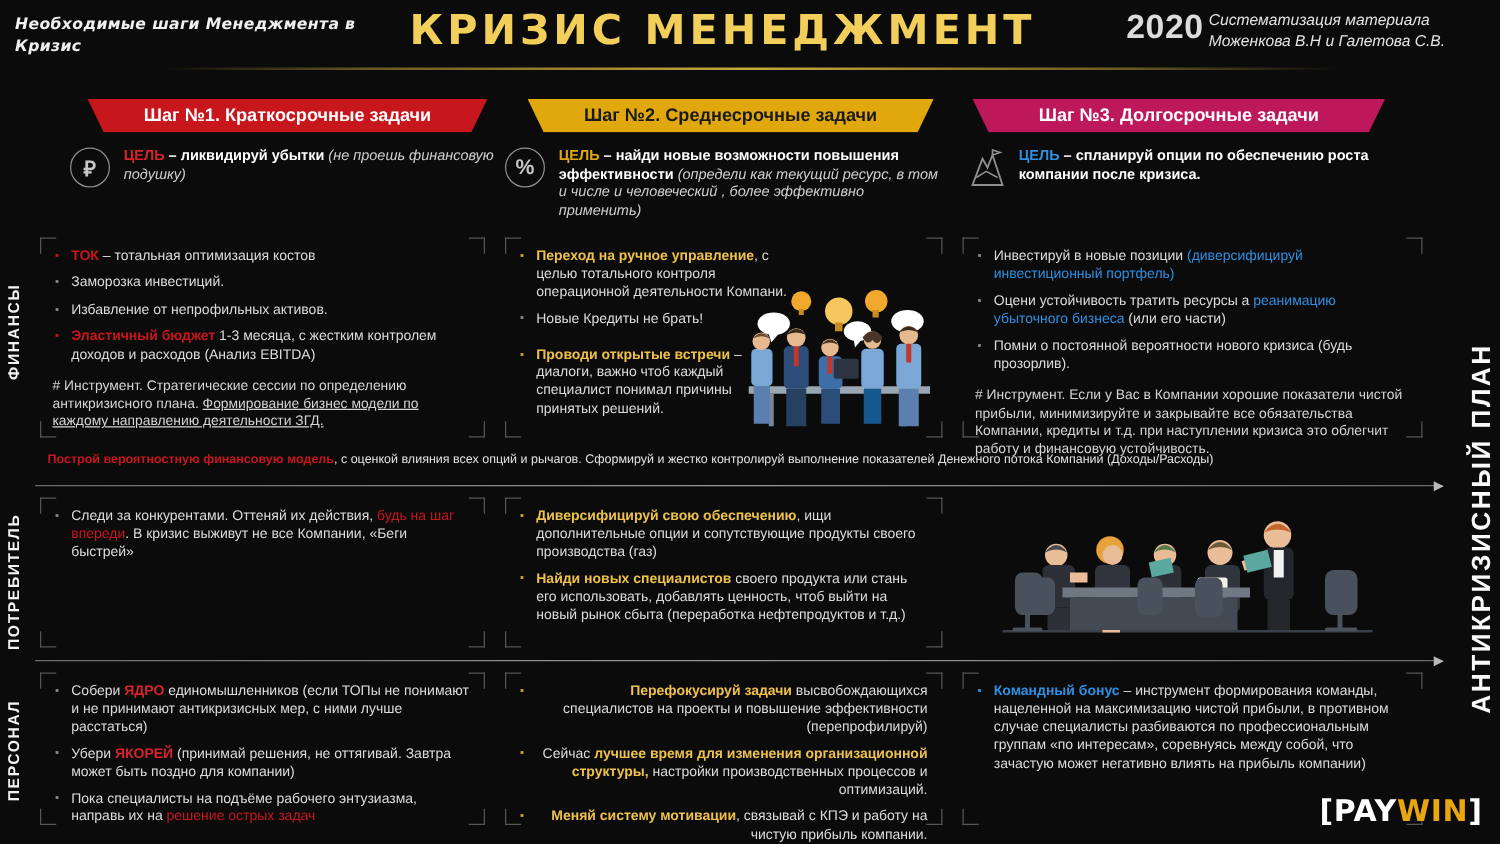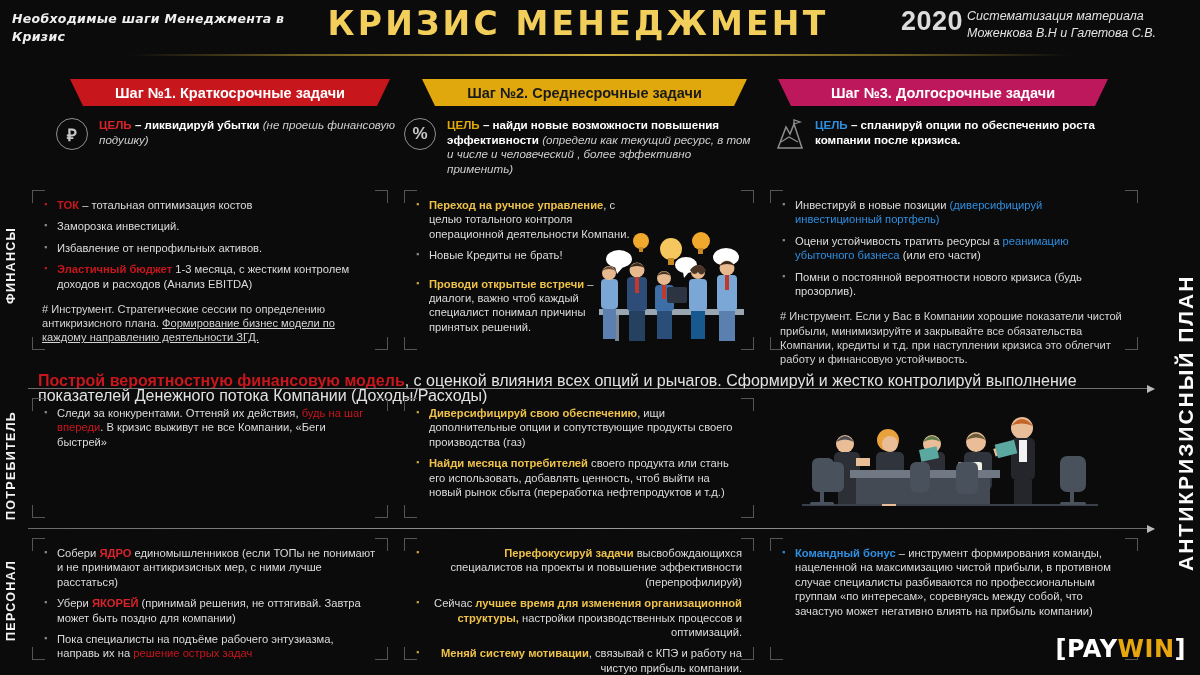--- a/index.html
+++ b/index.html
@@ -119,22 +119,22 @@
   ul.blist li b { color: #fff; font-weight: 700; }
   ul.blist li b.y { color: #eec14a; }
   .note {
     color: #d4d4d4; font-size: 11.1px; line-height: 14.2px;
     padding: 0 12px 8px 10px;
   }
   .note u { text-decoration: underline; }
 
   
   .fin-strip {
-    position: absolute; left: 38px; top: 373px; width: 1110px;
-    color: #e2e2e2; font-size: 16px; line-height: 15px;
+    position: absolute; left: 38px; top: 360px; width: 1110px;
+    color: #e2e2e2; font-size: 10px; line-height: 15px;
   }
   .fin-strip .hl { color: #c8161d; font-weight: 700; }
 
   
   .illus { position: absolute; }
 
   
   .logo {
     position: absolute; right: 14px; bottom: 12px;
     font-size: 24px; font-weight: 700; letter-spacing: .5px;
@@ -314,21 +314,21 @@
 
   <div class="panel" style="left:404px; top:398px; width:350px; height:120px;">
     <div class="panel-brackets">
       <span class="bl-tl"></span>
         <span class="bl-tr"></span>
         <span class="bl-bl"></span>
         <span class="bl-br"></span>
     </div>
     <ul class="blist">
       <li class="yb"><b class="y">Диверсифицируй свою обеспечению</b><span>, ищи дополнительные опции и сопутствующие продукты своего производства (газ)</span></li>
-      <li class="yb"><b class="y">Найди месяца потребителей</b><span> своего продукта или стань его использовать, добавлять ценность, чтоб выйти на новый рынок сбыта (переработка нефтепродуктов и т.д.)</span></li>
+      <li class="yb"><b class="y">Найди новых специалистов</b><span> своего продукта или стань его использовать, добавлять ценность, чтоб выйти на новый рынок сбыта (переработка нефтепродуктов и т.д.)</span></li>
     </ul>
   </div>
 
   <svg class="illus" style="left:790px; top:400px;" width="320" height="115" viewBox="0 0 320 115">
     <rect x="12" y="104" width="296" height="2" fill="#3a4049"></rect>
     <g fill="#49525c">
         <rect x="22" y="58" width="22" height="34" rx="6"></rect>
         <rect x="30" y="92" width="4" height="12"></rect>
         <rect x="20" y="102" width="24" height="3" rx="1.5"></rect>
       </g>

